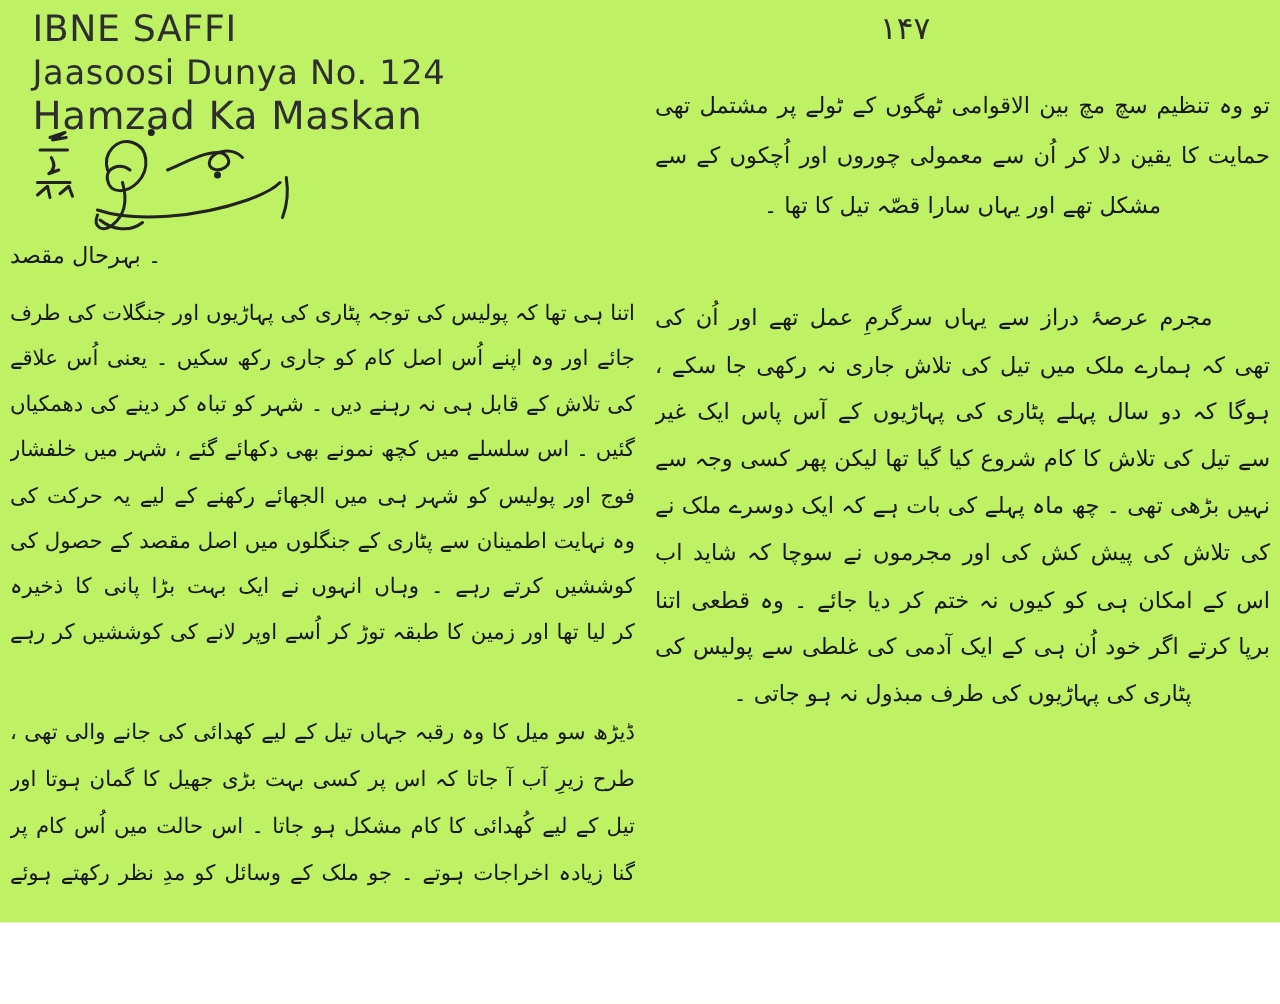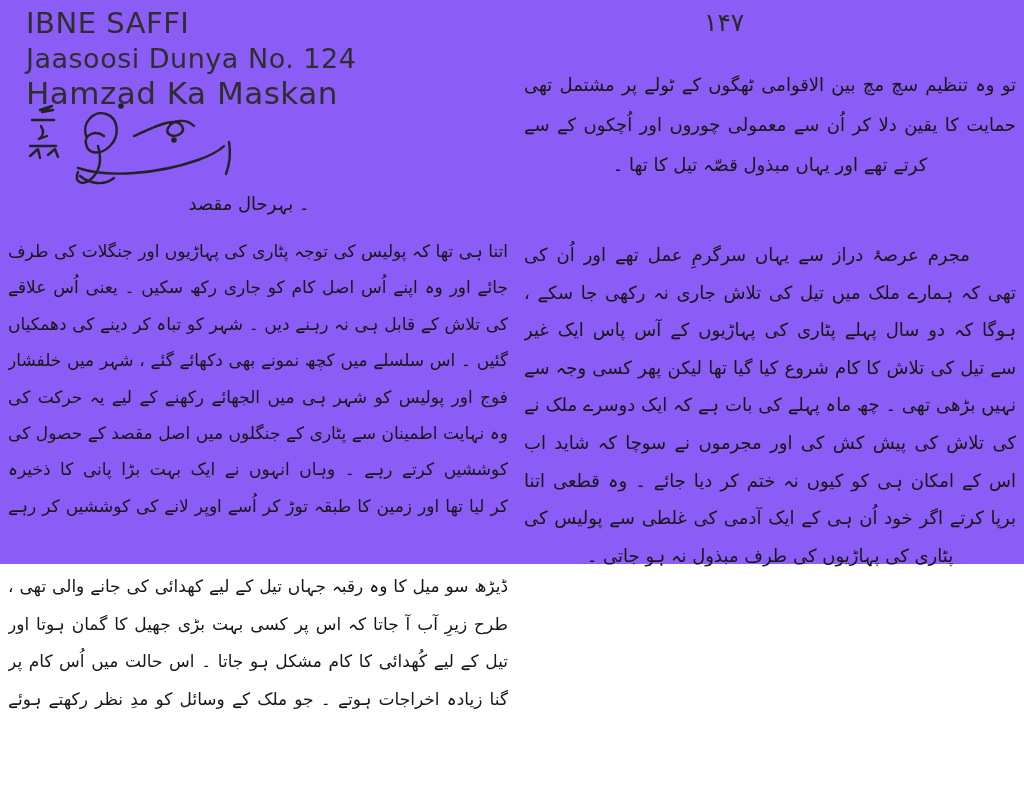--- a/index.html
+++ b/index.html
@@ -7,22 +7,22 @@
     padding: 0;
     width: 1024px;
     height: 803px;
     background: #ffffff;
     overflow: hidden;
     font-family: "DejaVu Sans", sans-serif;
   }
   .page {
     position: relative;
     width: 1024px;
-    height: 564px;
-    background: #8b5cf6;
+    height: 738px;
+    background: #bef264;
   }
   .abs { position: absolute; }
 
   
   .latin-header {
     left: 26px;
     top: 6px;
     color: #2e2e2e;
     line-height: 35px;
     letter-spacing: 0.5px;
@@ -68,21 +68,21 @@
   .rc-p2 .line:first-child { padding-right: 46px; }
 
   
   .lc { left: 8px; width: 500px; font-size: 17px; }
   .lc .line { height: 36.4px; line-height: 36px; }
   .lc-heading {
     left: 8px;
     top: 193px;
     width: 500px;
     direction: rtl;
-    text-align: center;
+    text-align: left;
     font-size: 18px;
     color: #171717;
     padding-right: 18px;
     box-sizing: border-box;
   }
   .lc-p1 { top: 233px; }
   .lc-catchword {
     left: 8px;
     top: 530px;
     width: 500px;
@@ -139,21 +139,21 @@
 
       <path d="M205,44 c2,12 0,24 -3,32"></path>
 
       <path d="M56,78 c10,8 24,10 34,2"></path>
     </svg>
   </div>
 
   <div class="abs urdu rc rc-p1 last-center">
       <div class="line">تو وہ تنظیم سچ مچ بین الاقوامی ٹھگوں کے ٹولے پر مشتمل تھی اور وہ لوگ</div>
       <div class="line">حمایت کا یقین دلا کر اُن سے معمولی چوروں اور اُچکوں کے سے کام لیا</div>
-      <div class="line last">کرتے تھے اور یہاں مبذول قصّہ تیل کا تھا ۔</div>
+      <div class="line last">مشکل تھے اور یہاں سارا قصّہ تیل کا تھا ۔</div>
     </div>
   <div class="abs urdu rc rc-p2 last-center">
       <div class="line">مجرم عرصۂ دراز سے یہاں سرگرمِ عمل تھے اور اُن کی کوشش یہ</div>
       <div class="line">تھی کہ ہمارے ملک میں تیل کی تلاش جاری نہ رکھی جا سکے ، آپ کو یاد</div>
       <div class="line">ہوگا کہ دو سال پہلے پٹاری کی پہاڑیوں کے آس پاس ایک غیر ملکی کمپنی کی مدد</div>
       <div class="line">سے تیل کی تلاش کا کام شروع کیا گیا تھا لیکن پھر کسی وجہ سے بات آگے</div>
       <div class="line">نہیں بڑھی تھی ۔ چھ ماہ پہلے کی بات ہے کہ ایک دوسرے ملک نے تیل</div>
       <div class="line">کی تلاش کی پیش کش کی اور مجرموں نے سوچا کہ شاید اب دال نہ گلے ۔ لہٰذا</div>
       <div class="line">اس کے امکان ہی کو کیوں نہ ختم کر دیا جائے ۔ وہ قطعی اتنا ہنگامہ نہ</div>
       <div class="line">برپا کرتے اگر خود اُن ہی کے ایک آدمی کی غلطی سے پولیس کی توجہ</div>

